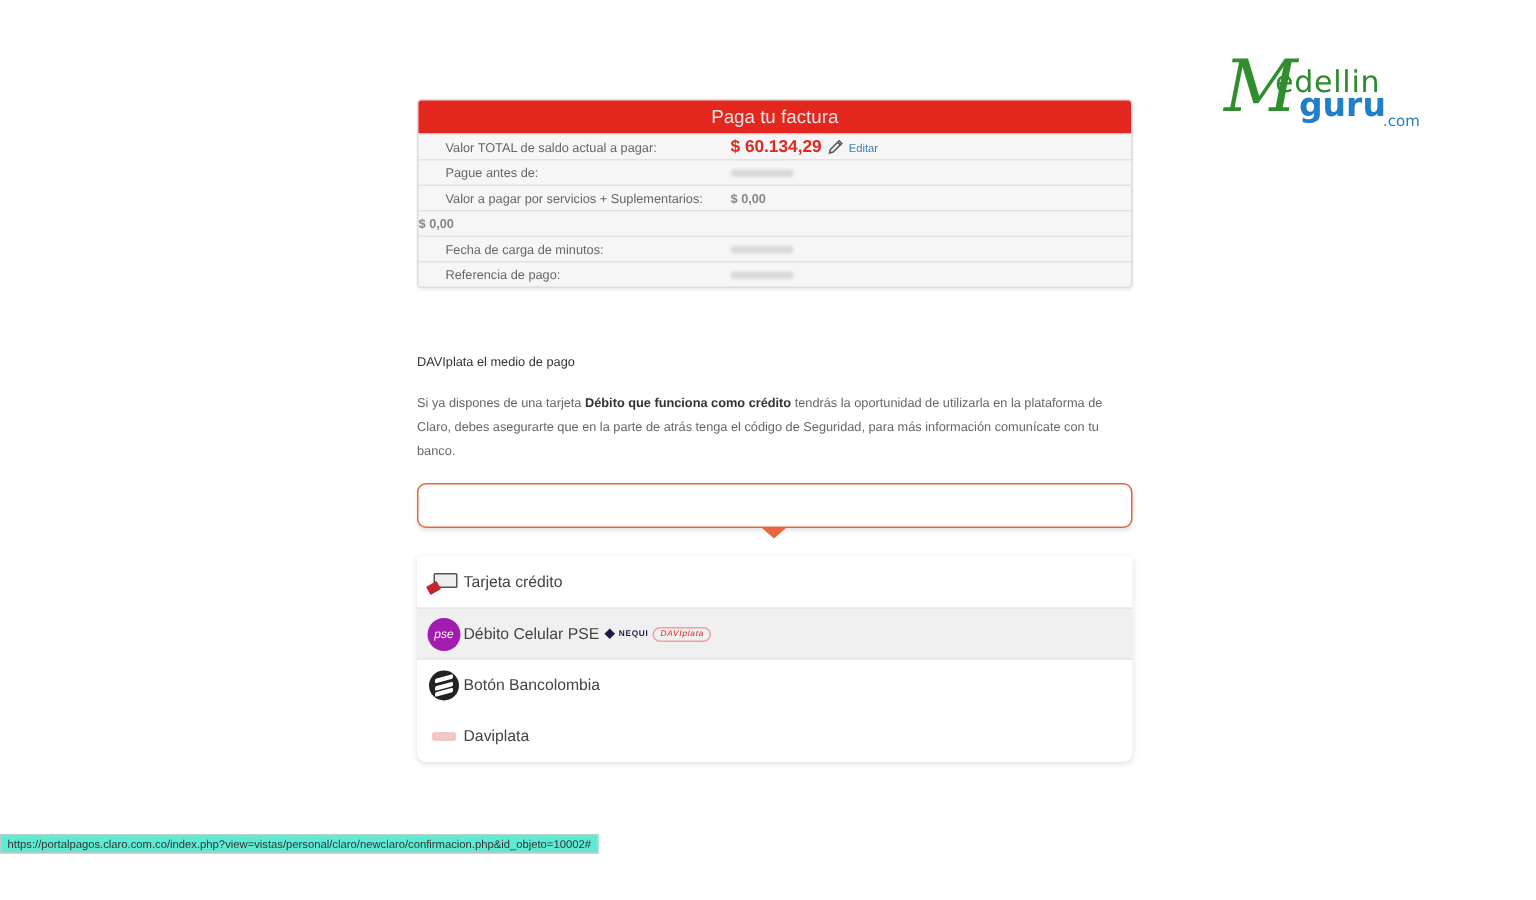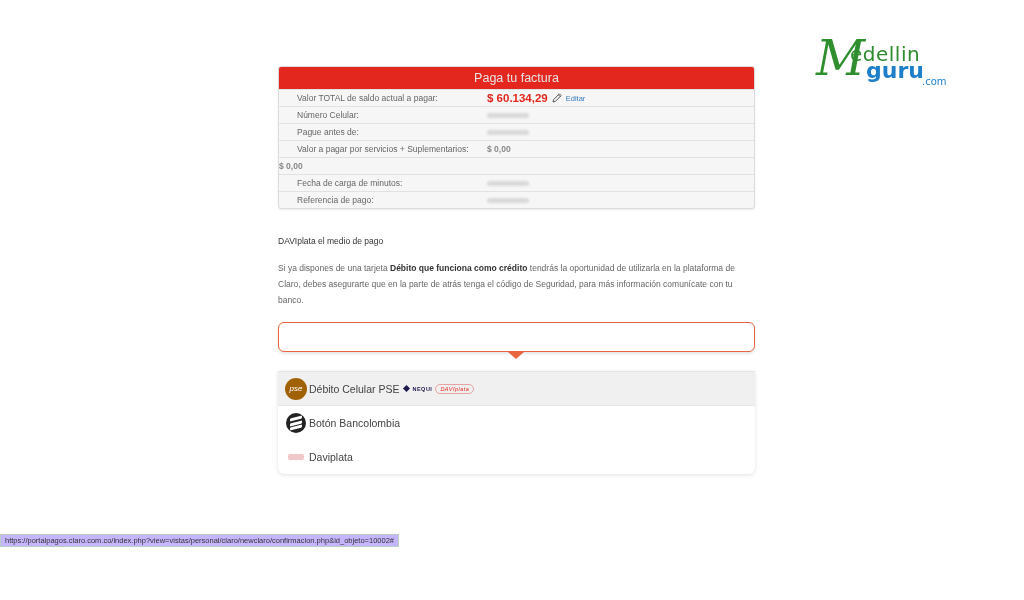--- a/index.html
+++ b/index.html
@@ -32,36 +32,36 @@
 
     
     .select-box { position: absolute; left: 278px; top: 322px; width: 477px; height: 30px; border: 1.5px solid #e8653f; border-radius: 6px; background: #fff; box-shadow: 0 2px 3px rgba(0,0,0,0.1); cursor: pointer; }
     .caret { position: absolute; left: 508px; top: 352px; width: 0; height: 0; border-left: 8px solid transparent; border-right: 8px solid transparent; border-top: 7px solid #e8653f; }
 
     
     .options { position: absolute; left: 278px; top: 371px; width: 477px; background: #fff; border-radius: 0 0 6px 6px; box-shadow: 0 1px 4px rgba(0,0,0,0.12); }
     .option { display: flex; align-items: center; height: 34px; font-size: 10.5px; color: #444; padding-left: 6px; cursor: pointer; }
     .option.hl { background: #f0f0f0; border-top: 1px solid #e6e6e6; border-bottom: 1px solid #e6e6e6; height: 35px; }
     .option .ic { width: 24px; height: 22px; margin-right: 1px; display: flex; align-items: center; justify-content: center; }
-    .pse-ic { width: 22px; height: 22px; border-radius: 50%; background: #a16207; color: #fff; font-size: 8px; font-style: italic; display: flex; align-items: center; justify-content: center; }
+    .pse-ic { width: 22px; height: 22px; border-radius: 50%; background: #a21caf; color: #fff; font-size: 8px; font-style: italic; display: flex; align-items: center; justify-content: center; }
     .banco-ic { width: 20px; height: 20px; border-radius: 50%; background: #222; display: flex; flex-direction: column; justify-content: center; align-items: center; gap: 2px; }
     .banco-ic span { display: block; width: 12px; height: 2.5px; background: #fff; border-radius: 1px; transform: skewY(-15deg); }
     .card-ic { position: relative; width: 22px; height: 14px; }
     .card-ic .c1 { position: absolute; left: 4px; top: 1px; width: 16px; height: 10px; border: 1px solid #555; background: #eee; border-radius: 1px; }
     .card-ic .c2 { position: absolute; left: 0; top: 8px; width: 8px; height: 6px; background: #c0262c; transform: rotate(-30deg); }
     .davi-ic { width: 16px; height: 6px; background: #f2c7c7; border-radius: 2px; }
     .mis-ic { position: relative; width: 22px; height: 20px; }
     .mis-ic .a { position: absolute; left: 6px; top: 0; width: 14px; height: 9px; background: #d32f2f; transform: rotate(-25deg); border-radius: 1px; }
     .mis-ic .b { position: absolute; left: 1px; top: 7px; width: 16px; height: 11px; background: #e0262b; border-radius: 1px; }
     .nequi { display: flex; align-items: center; margin-left: 5px; font-size: 5.5px; color: #1e1a4d; font-weight: bold; letter-spacing: 0.5px; }
     .nequi .dot { width: 5px; height: 5px; background: #1e1a4d; transform: rotate(45deg); margin-right: 3px; }
     .nequi .davi { color: #e3261e; margin-left: 3px; font-weight: normal; border: 1px solid #e9a3a3; border-radius: 6px; padding: 1px 4px; font-style: italic; }
 
     
-    .status { position: absolute; left: 0; top: 534px; height: 13px; line-height: 12px; padding: 0 4px; font-size: 7.5px; color: #333; background: #c4b5fd; border: 1px solid #b9cfc4; font-family: "Liberation Sans", sans-serif; }
+    .status { position: absolute; left: 0; top: 556px; height: 13px; line-height: 12px; padding: 0 4px; font-size: 7.5px; color: #333; background: #5eead4; border: 1px solid #b9cfc4; font-family: "Liberation Sans", sans-serif; }
   </style>
 </head>
 <body>
 
 <div class="logo">
   <span class="m">M</span>
   <span class="edellin">edellin</span>
   <span class="guru">guru</span>
   <span class="com">.com</span>
 </div>
@@ -74,24 +74,20 @@
     <div class="val-wrap">
       <span class="amount">$ 60.134,29</span>
       <span class="pencil">
         <svg width="12" height="12" viewBox="0 0 12 12">
             <path d="M2 10 L2.6 7.6 L8.4 1.8 L10.2 3.6 L4.4 9.4 Z" fill="none" stroke="#555" stroke-width="1"></path>
             <line x1="7.4" y1="2.8" x2="9.2" y2="4.6" stroke="#555" stroke-width="1"></line>
           </svg>
       </span>
       <span class="edit-link">Editar</span>
     </div>
-  </div>
-  <div class="row">
-    <div class="lbl">Número Celular:</div>
-    <span class="blur"></span>
   </div>
   <div class="row">
     <div class="lbl">Pague antes de:</div>
     <span class="blur"></span>
   </div>
   <div class="row">
     <div class="lbl">Valor a pagar por servicios + Suplementarios:</div>
     <div class="val">$ 0,00</div>
   </div>
   <div class="row">
@@ -107,20 +103,29 @@
   </div>
 </div>
 
 <div class="section-title">DAVIplata el medio de pago</div>
 <div class="info"><span>Si ya dispones de una tarjeta </span><b>Débito que funciona como crédito</b><span> tendrás la oportunidad de utilizarla en la plataforma de Claro, debes asegurarte que en la parte de atrás tenga el código de Seguridad, para más información comunícate con tu banco.</span></div>
 
 <div class="select-box"></div>
 <div class="caret"></div>
 
 <div class="options">
+  <div class="option">
+    <span class="ic">
+        <span class="card-ic">
+          <span class="c1"></span>
+          <span class="c2"></span>
+        </span>
+      </span>
+    <span>Tarjeta crédito</span>
+  </div>
   <div class="option hl">
     <span class="ic">
         <span class="pse-ic">pse</span>
       </span>
     <span>Débito Celular PSE</span>
     <span class="nequi">
       <span class="dot"></span>
       <span>NEQUI</span>
       <span class="davi">DAVIplata</span>
     </span>

